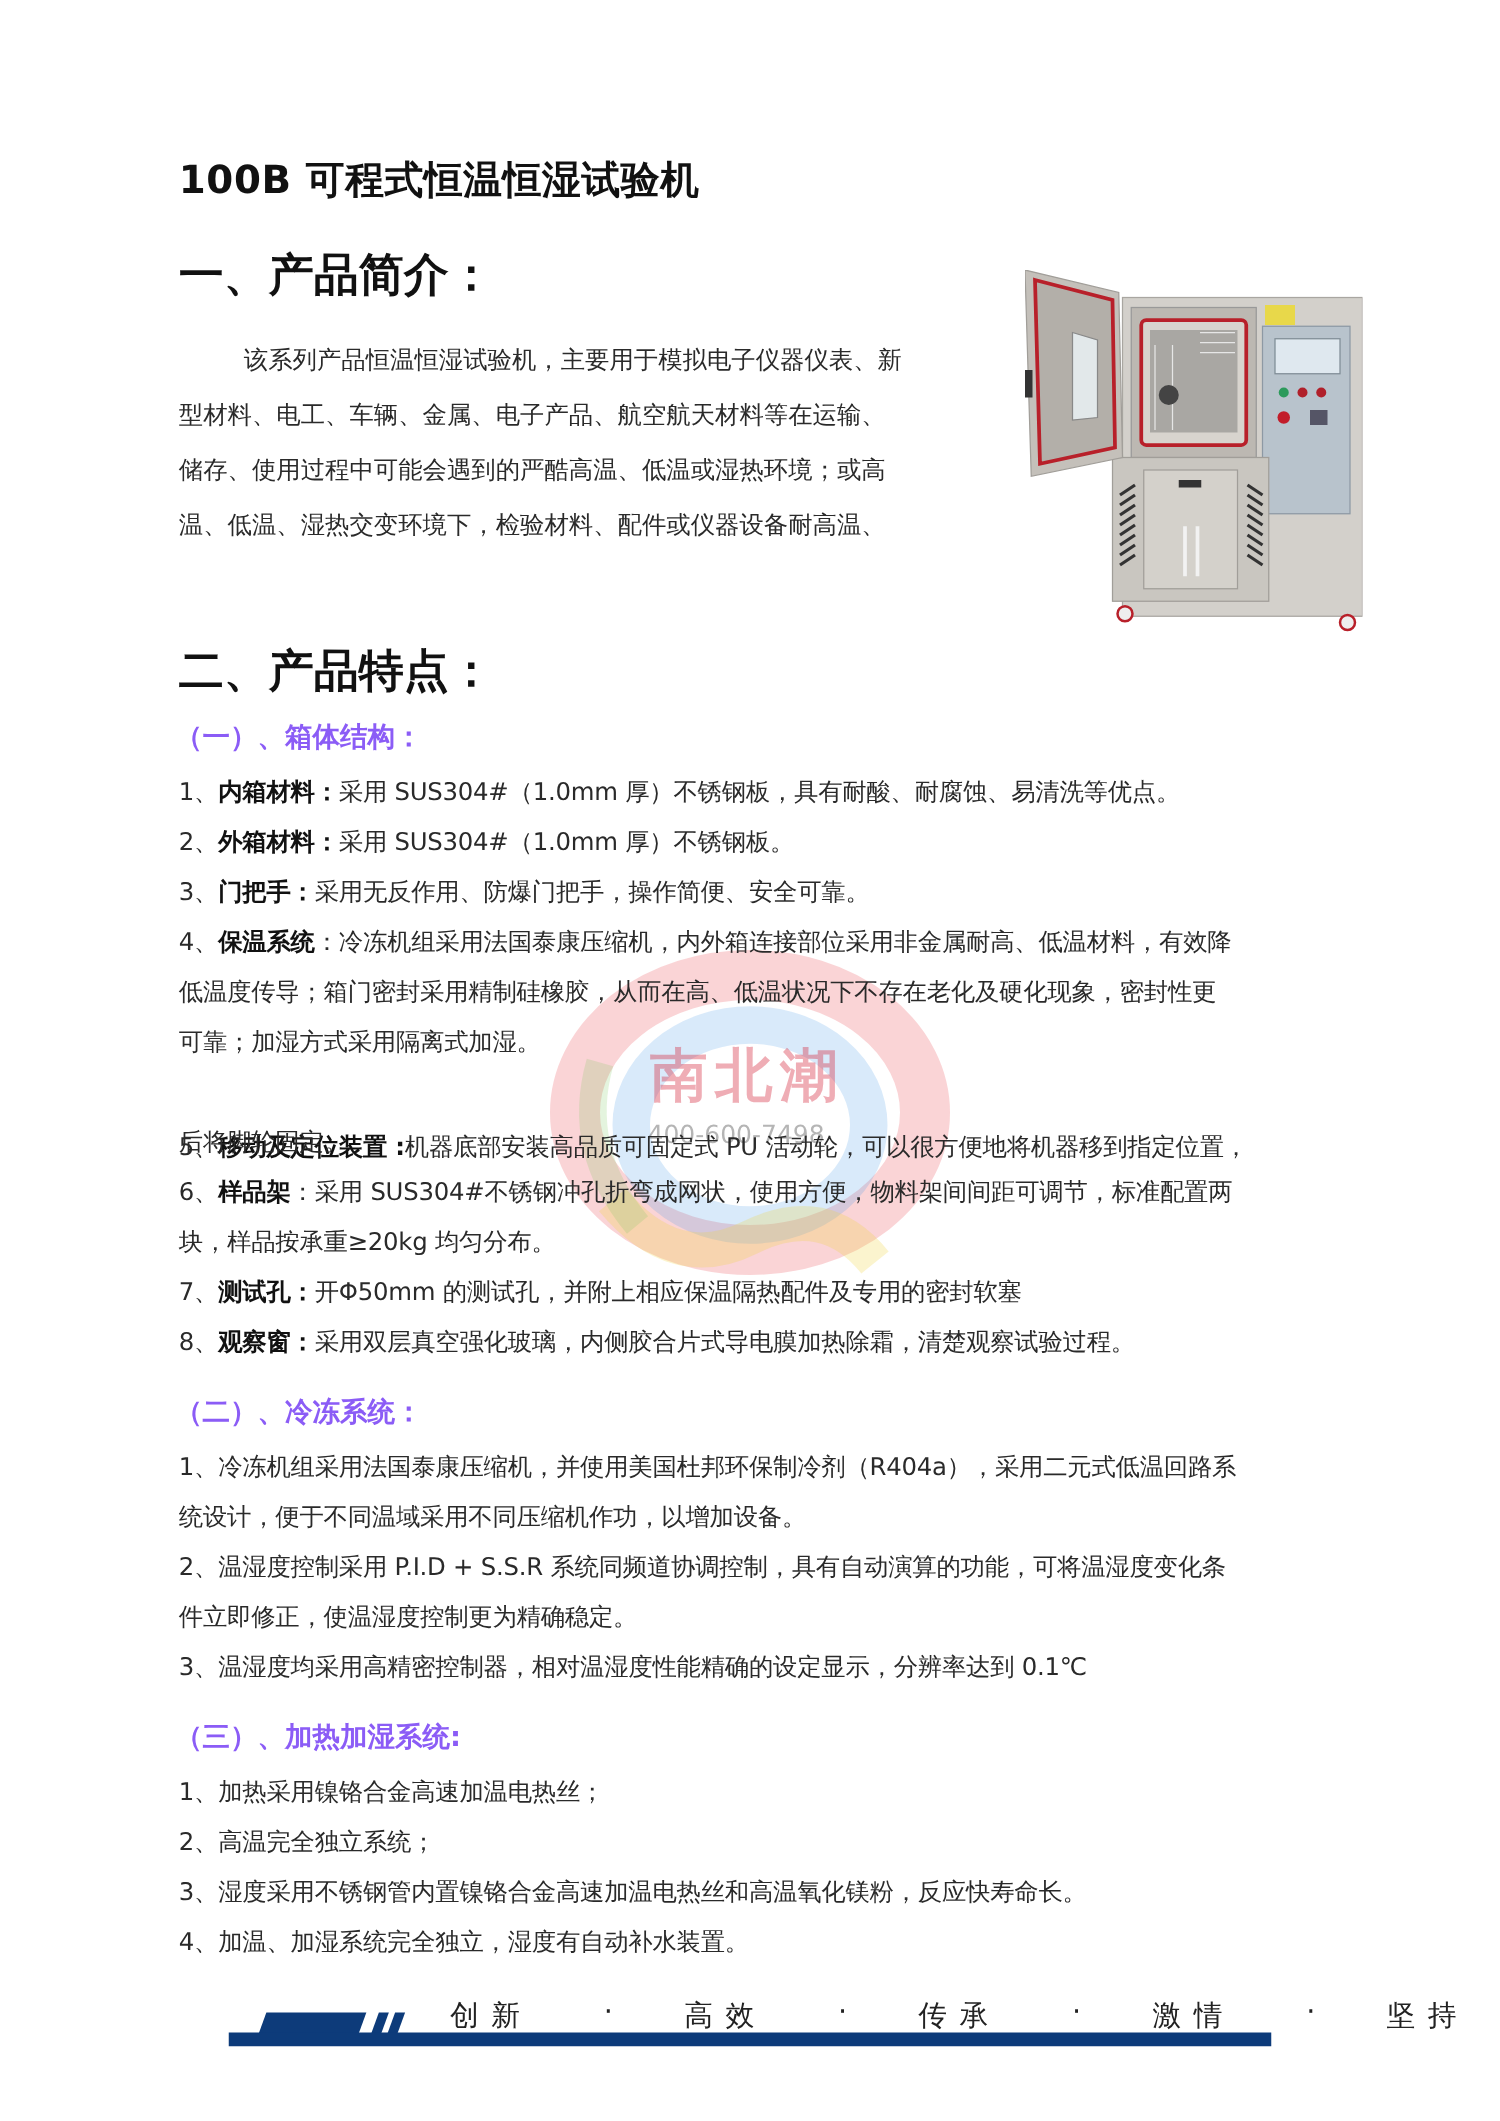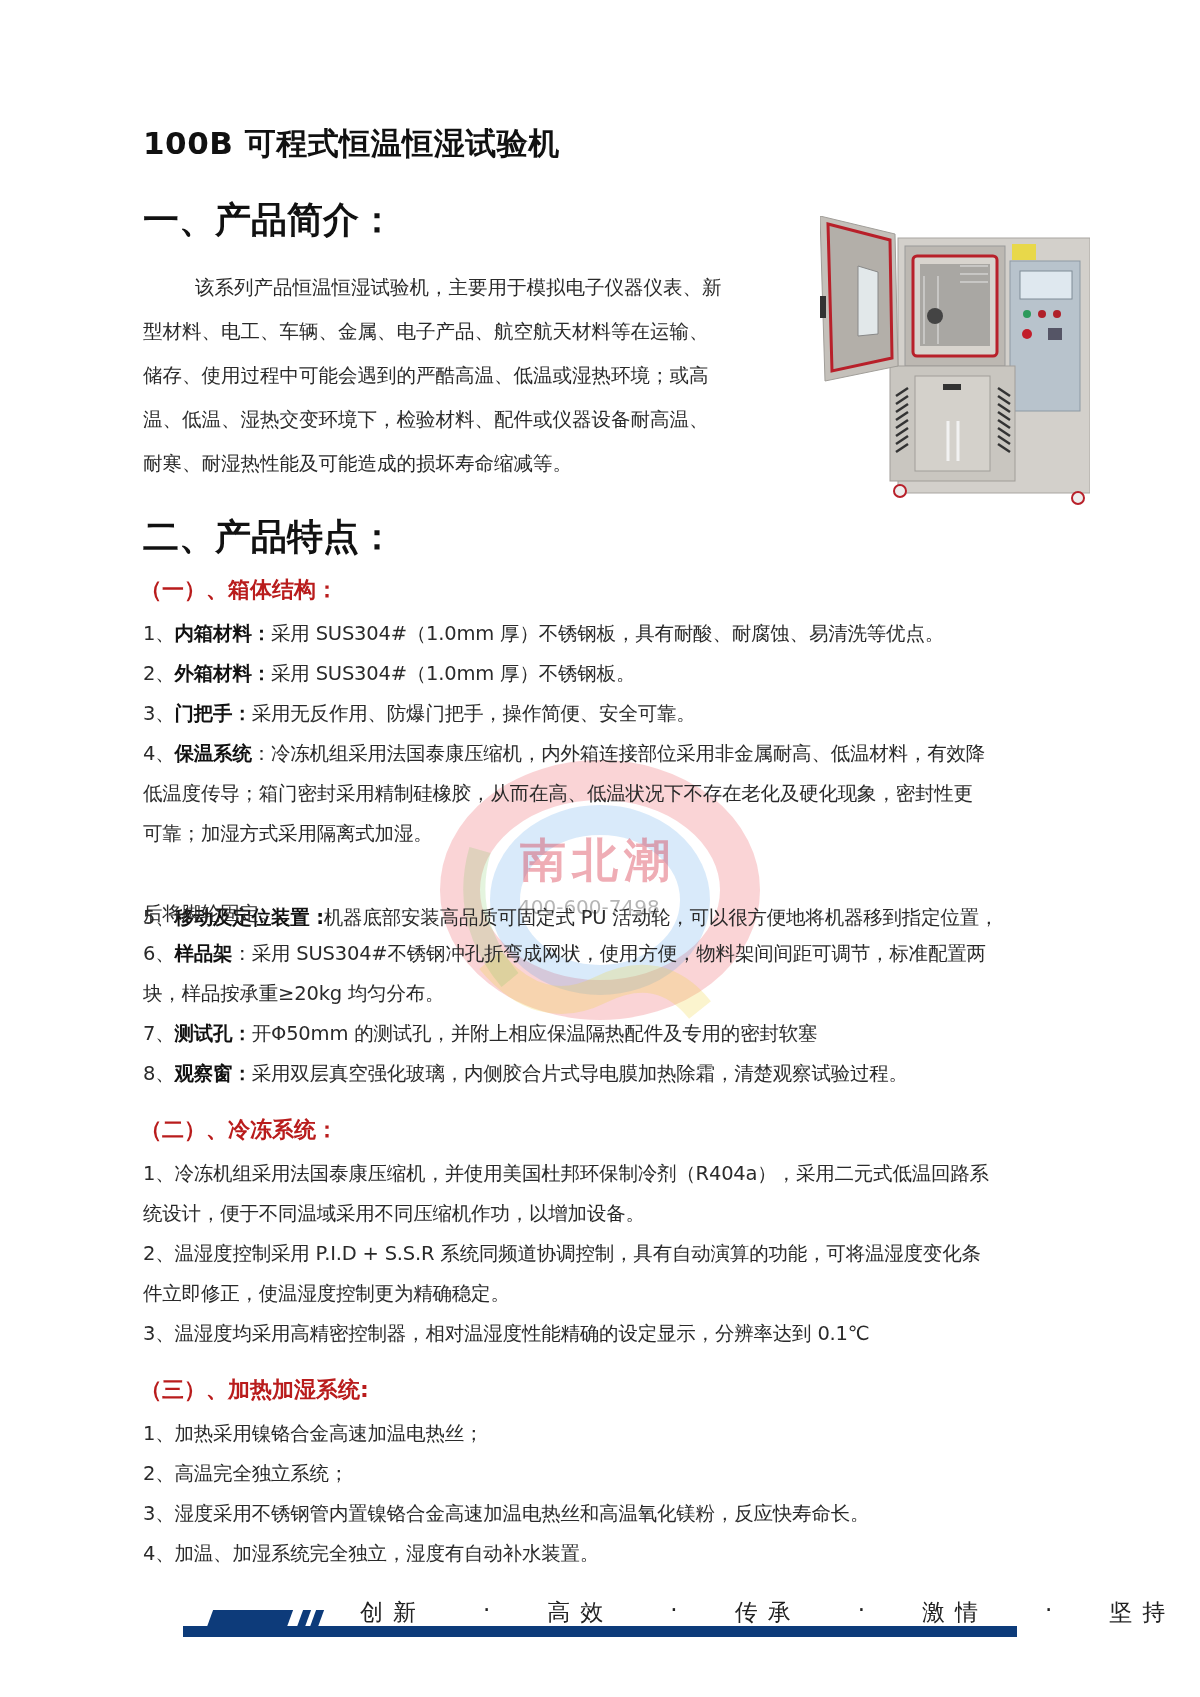--- a/index.html
+++ b/index.html
@@ -1,21 +1,21 @@
 <!DOCTYPE html>
 <html><head>
 <meta charset="utf-8">
 <style>
   * { margin: 0; padding: 0; box-sizing: border-box; }
   html, body { width: 1200px; height: 1697px; background: #ffffff; overflow: hidden; }
   body { position: relative; font-family: "DejaVu Sans", "Liberation Sans", sans-serif; color: #222; }
   .page { position: absolute; left: 0; top: 0; width: 1200px; height: 1208px; }
   .title { position: absolute; left: 143px; top: 123px; font-size: 31px; font-weight: bold; color: #111; letter-spacing: 0.5px; }
   .h1 { position: absolute; left: 143px; font-size: 36px; font-weight: bold; color: #111; }
-  .h2 { position: absolute; left: 140px; font-size: 22px; font-weight: bold; color: #b91c1c; }
+  .h2 { position: absolute; left: 140px; font-size: 22px; font-weight: bold; color: #8b5cf6; }
   .line { position: absolute; left: 143px; font-size: 19.5px; color: #2a2a2a; white-space: nowrap; letter-spacing: -0.2px; }
   .line b { font-weight: bold; color: #111; }
   .intro { position: absolute; left: 143px; width: 640px; font-size: 19.5px; color: #2a2a2a; line-height: 44px; top: 266px; }
   .intro p { white-space: nowrap; }
   .intro p.first { text-indent: 52px; }
 
   
   .product { position: absolute; left: 820px; top: 216px; width: 270px; height: 300px; }
 
   
@@ -39,21 +39,20 @@
 
   <div class="title">100B 可程式恒温恒湿试验机</div>
 
   <div class="h1" style="top:196px;">一、产品简介：</div>
 
   <div class="intro">
     <p class="first">该系列产品恒温恒湿试验机，主要用于模拟电子仪器仪表、新</p>
     <p>型材料、电工、车辆、金属、电子产品、航空航天材料等在运输、</p>
     <p>储存、使用过程中可能会遇到的严酷高温、低温或湿热环境；或高</p>
     <p>温、低温、湿热交变环境下，检验材料、配件或仪器设备耐高温、</p>
-    <p>耐寒、耐湿热性能及可能造成的损坏寿命缩减等。</p>
   </div>
 
   <svg class="product" viewBox="0 0 270 300">
 
     <rect x="78" y="22" width="192" height="255" fill="#d3d0cb" stroke="#a9a6a1"></rect>
 
     <rect x="190" y="45" width="70" height="150" fill="#b8c3cc" stroke="#8d99a4"></rect>
     <rect x="192" y="28" width="24" height="16" fill="#e8d84a"></rect>
     <rect x="200" y="55" width="52" height="28" fill="#dfe8ef" stroke="#7f8c96"></rect>
     <circle cx="207" cy="98" r="4" fill="#2c9a5b"></circle>

